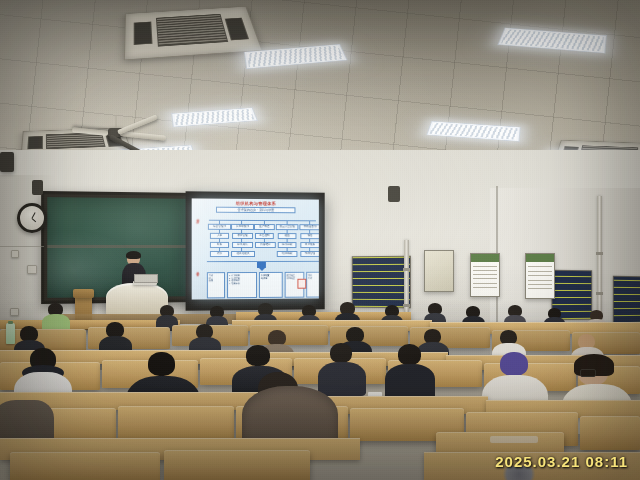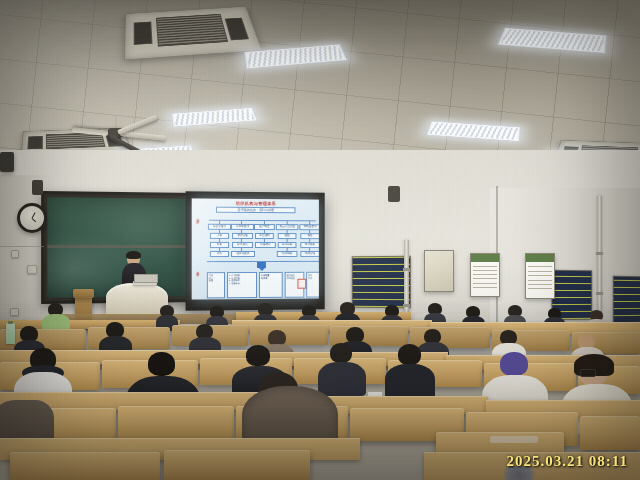--- a/index.html
+++ b/index.html
@@ -265,21 +265,21 @@
     position:absolute;inset:0;pointer-events:none;opacity:.16;
     background-image:
       repeating-linear-gradient(0deg,rgba(255,255,255,.05) 0 1px,transparent 1px 2px),
       repeating-linear-gradient(90deg,rgba(0,0,0,.05) 0 1px,transparent 1px 2px);
   }
 
   
   .timestamp{
     position:absolute;right:12px;bottom:10px;
     color:#f6e27a;font-size:15px;font-weight:bold;
-    font-family:Liberation Serif, serif;letter-spacing:1px;
+    font-family:Liberation Sans, sans-serif;letter-spacing:1px;
     text-shadow:0 0 3px rgba(0,0,0,.75), 1px 1px 2px rgba(0,0,0,.8);
     white-space:nowrap;
   }
 </style>
 </head>
 <body>
 
 <div id="scene">
 
   <div class="ceiling">

